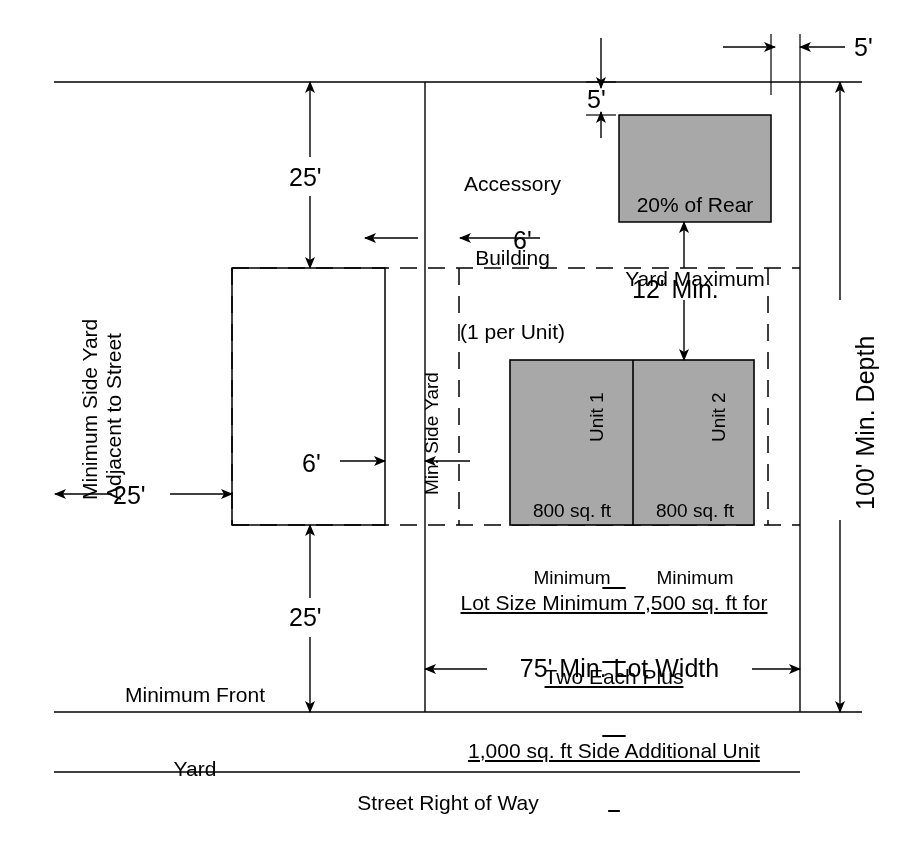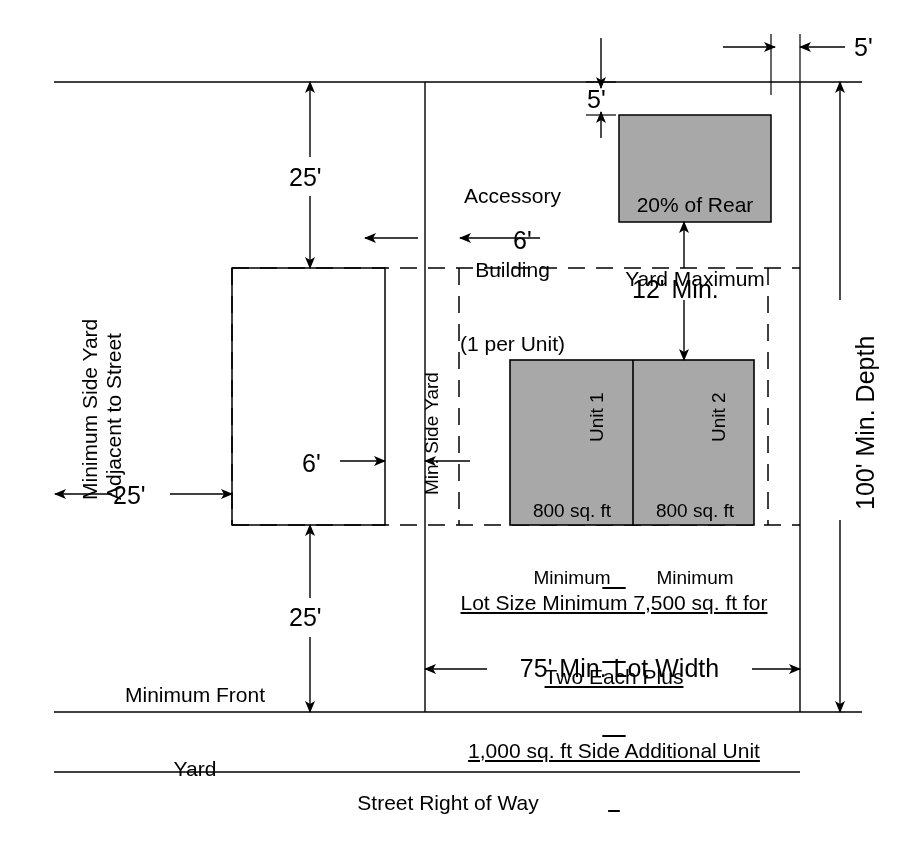--- a/index.html
+++ b/index.html
@@ -133,21 +133,21 @@
       <span>Adjacent to Street</span>
     </div>
   </div>
 
   <div class="lbl dim" style="left:289px; top:163px;">25'</div>
 
   <div class="lbl dim" style="left:289px; top:603px;">25'</div>
 
   <div class="lbl dim" style="left:113px; top:481px;">25'</div>
 
-  <div class="lbl note ctr" style="left:440px; top:134px; width:145px;">
+  <div class="lbl note ctr" style="left:440px; top:122px; width:145px;">
     <div>Accessory</div>
     <div>Building</div>
     <div>(1 per Unit)</div>
   </div>
 
   <div class="lbl dim" style="left:513px; top:226px;">6'</div>
 
   <div class="lbl dim" style="left:302px; top:449px;">6'</div>
 
   <div class="lbl dim" style="left:587px; top:85px;">5'</div>

